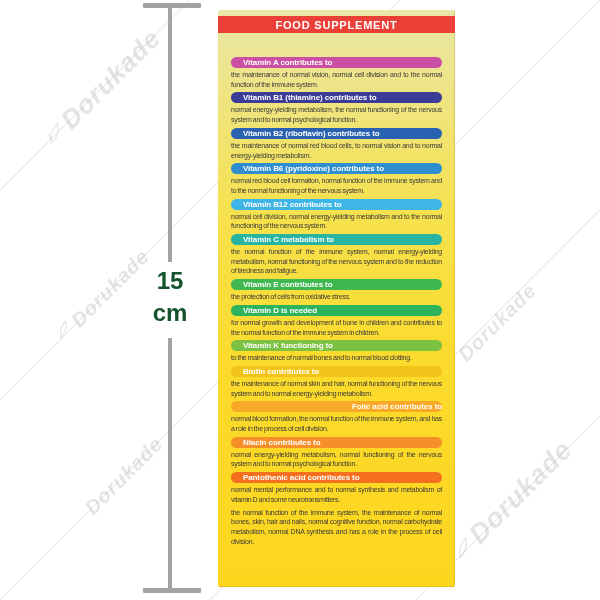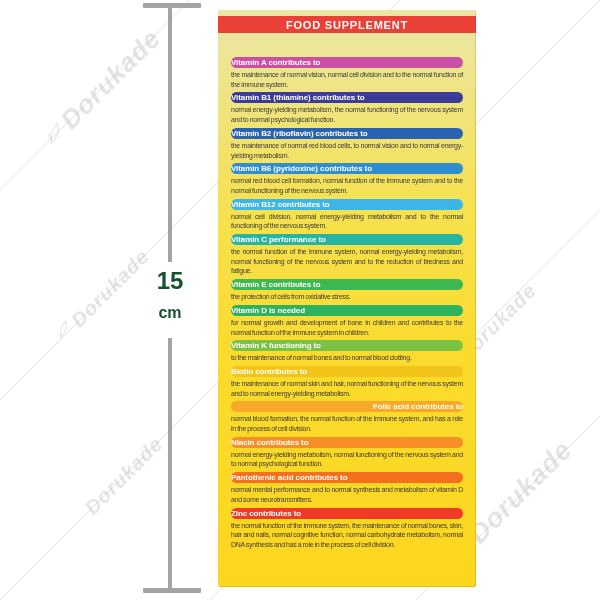--- a/index.html
+++ b/index.html
@@ -26,32 +26,32 @@
   .ruler{position:absolute;inset:0;z-index:3;pointer-events:none;}
   .ruler-bar{position:absolute;left:143px;width:58px;height:5px;background:#a3a3a3;border-radius:1px;}
   .ruler-bar.top{top:3px;}
   .ruler-bar.bottom{top:588px;}
   .ruler-line{position:absolute;left:168px;width:4px;background:#a3a3a3;}
   .ruler-line.seg1{top:8px;height:254px;}
   .ruler-line.seg2{top:338px;height:250px;}
   .ruler-label{position:absolute;left:134px;top:264px;width:72px;text-align:center;
                color:#14532d;font-weight:bold;}
   .ruler-value{font-size:24px;line-height:33px;}
-  .ruler-unit{font-size:16px;line-height:31px;}
+  .ruler-unit{font-size:24px;line-height:31px;}
 
   
-  .panel{position:absolute;left:218px;top:10px;width:258px;height:577px;z-index:2;
+  .panel{position:absolute;left:218px;top:10px;width:237px;height:577px;z-index:2;
          background:linear-gradient(180deg,#eae7a8 0%,#efe482 15%,#f6e14e 35%,#fbdb2d 60%,#fdd61e 100%);
          border-radius:2px;box-shadow:inset -1px -1px 0 rgba(190,140,20,0.35);}
   .banner{margin-top:6px;height:17px;background:#ea4038;display:flex;align-items:center;
           justify-content:center;color:#fff;font-weight:bold;font-size:11px;letter-spacing:0.8px;}
   .content{margin-top:24px;padding:0 13px;}
   .vit-section{margin-bottom:3px;}
   .pill{height:11px;border-radius:6px;display:flex;align-items:center;margin-bottom:2px;}
-  .pill-label{color:#fff;font-size:8px;font-weight:bold;padding-left:0;white-space:nowrap;
+  .pill-label{color:#fff;font-size:8px;font-weight:bold;padding-left:12px;white-space:nowrap;
               letter-spacing:-0.1px;line-height:11px;}
   .body-text{margin:0;font-size:7px;line-height:9.7px;letter-spacing:-0.25px;word-spacing:-0.5px;
              color:#3a3a3a;text-align:justify;}
 </style>
 </head>
 <body>
 
 <div class="stage">
 
   <div class="diag dg1"></div>
@@ -134,21 +134,21 @@
 
     <section class="vit-section">
       <div class="pill" style="background: rgb(61, 181, 230);">
         <span class="pill-label">Vitamin B12 contributes to</span>
       </div>
       <p class="body-text">normal cell division, normal energy-yielding metabolism and to the normal functioning of the nervous system.</p>
     </section>
 
     <section class="vit-section">
       <div class="pill" style="background: rgb(39, 181, 162);">
-        <span class="pill-label">Vitamin C performance to</span>
+        <span class="pill-label">Vitamin C metabolism to</span>
       </div>
       <p class="body-text">the normal function of the immune system, normal energy-yielding metabolism, normal functioning of the nervous system and to the reduction of tiredness and fatigue.</p>
     </section>
 
     <section class="vit-section">
       <div class="pill" style="background: rgb(62, 184, 79);">
         <span class="pill-label">Vitamin E contributes to</span>
       </div>
       <p class="body-text">the protection of cells from oxidative stress.</p>
     </section>
@@ -189,21 +189,18 @@
     </section>
 
     <section class="vit-section">
       <div class="pill" style="background: rgb(244, 112, 31);">
         <span class="pill-label">Pantothenic acid contributes to</span>
       </div>
       <p class="body-text">normal mental performance and to normal synthesis and metabolism of vitamin D and some neurotransmitters.</p>
     </section>
 
     <section class="vit-section">
-      <div class="pill" style="background: rgb(238, 58, 38);">
-        <span class="pill-label">Zinc contributes to</span>
-      </div>
       <p class="body-text">the normal function of the immune system, the maintenance of normal bones, skin, hair and nails, normal cognitive function, normal carbohydrate metabolism, normal DNA synthesis and has a role in the process of cell division.</p>
     </section>
   </div>
   </div>
 
 </div>
 
 </body></html>

